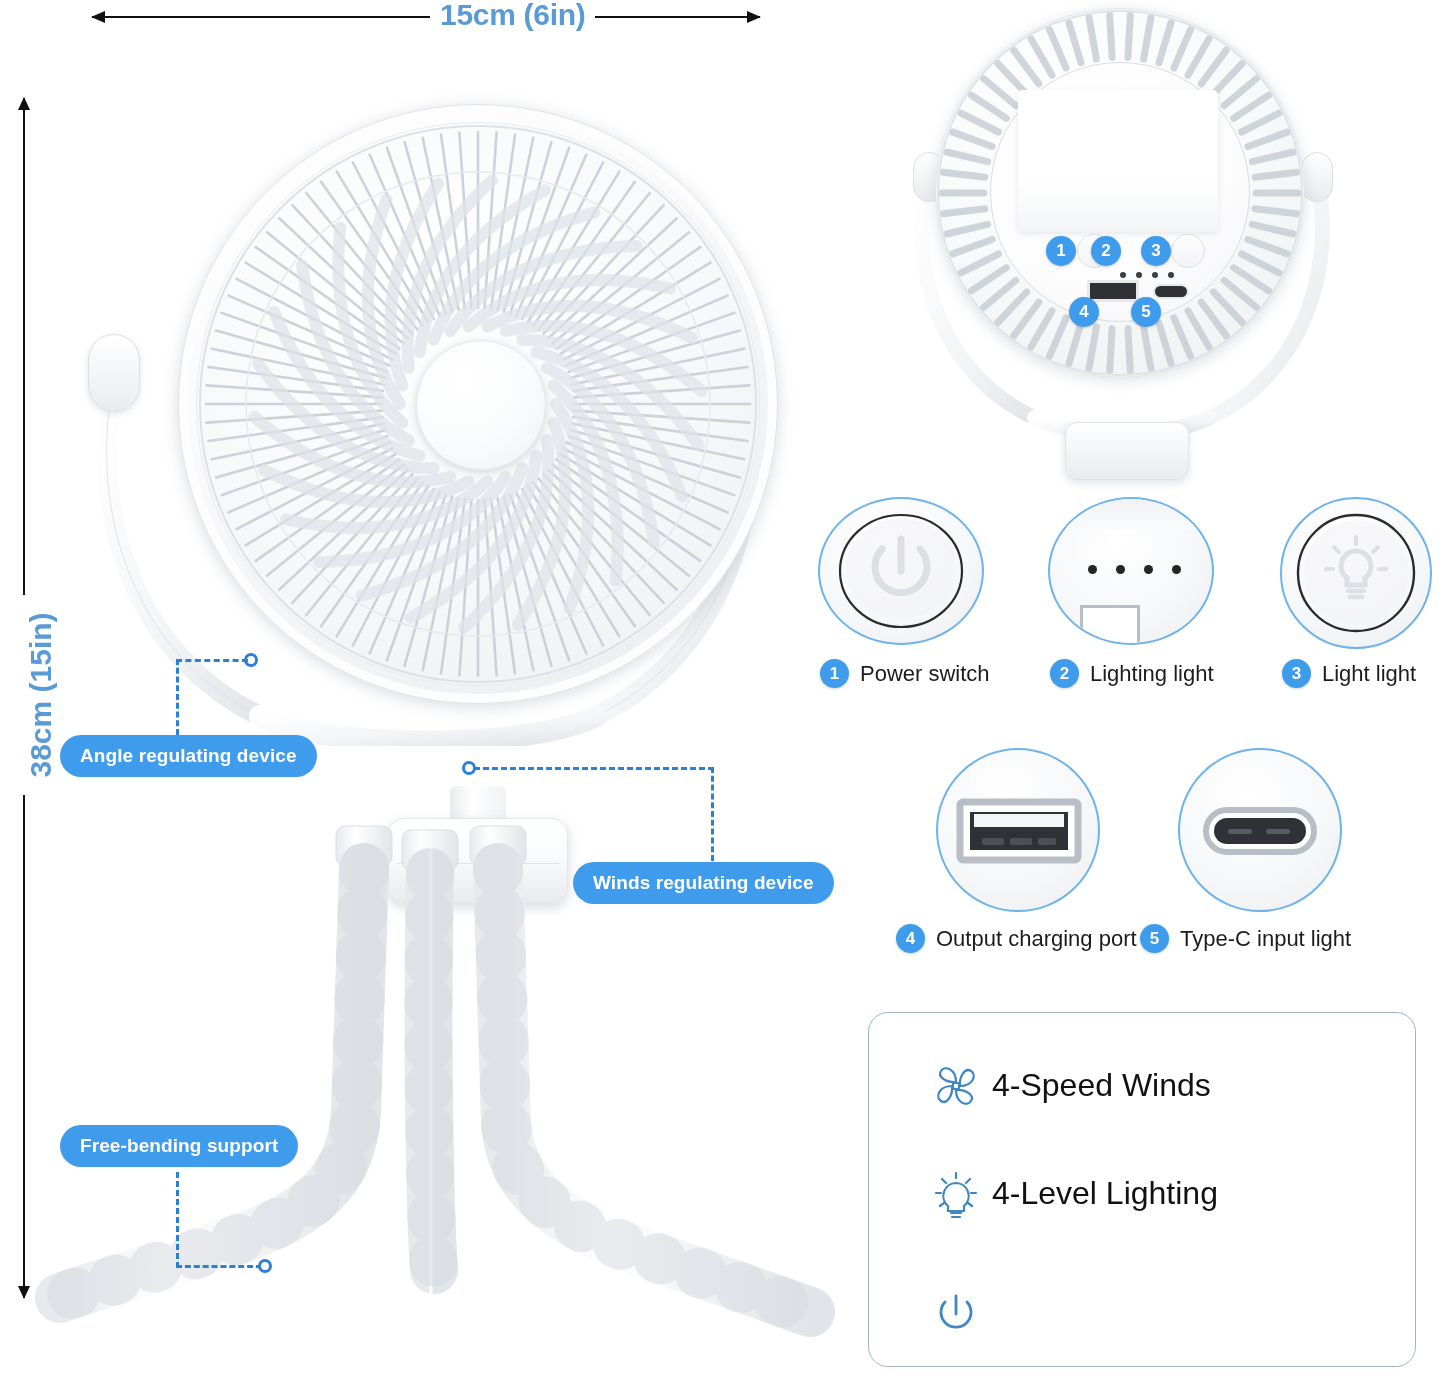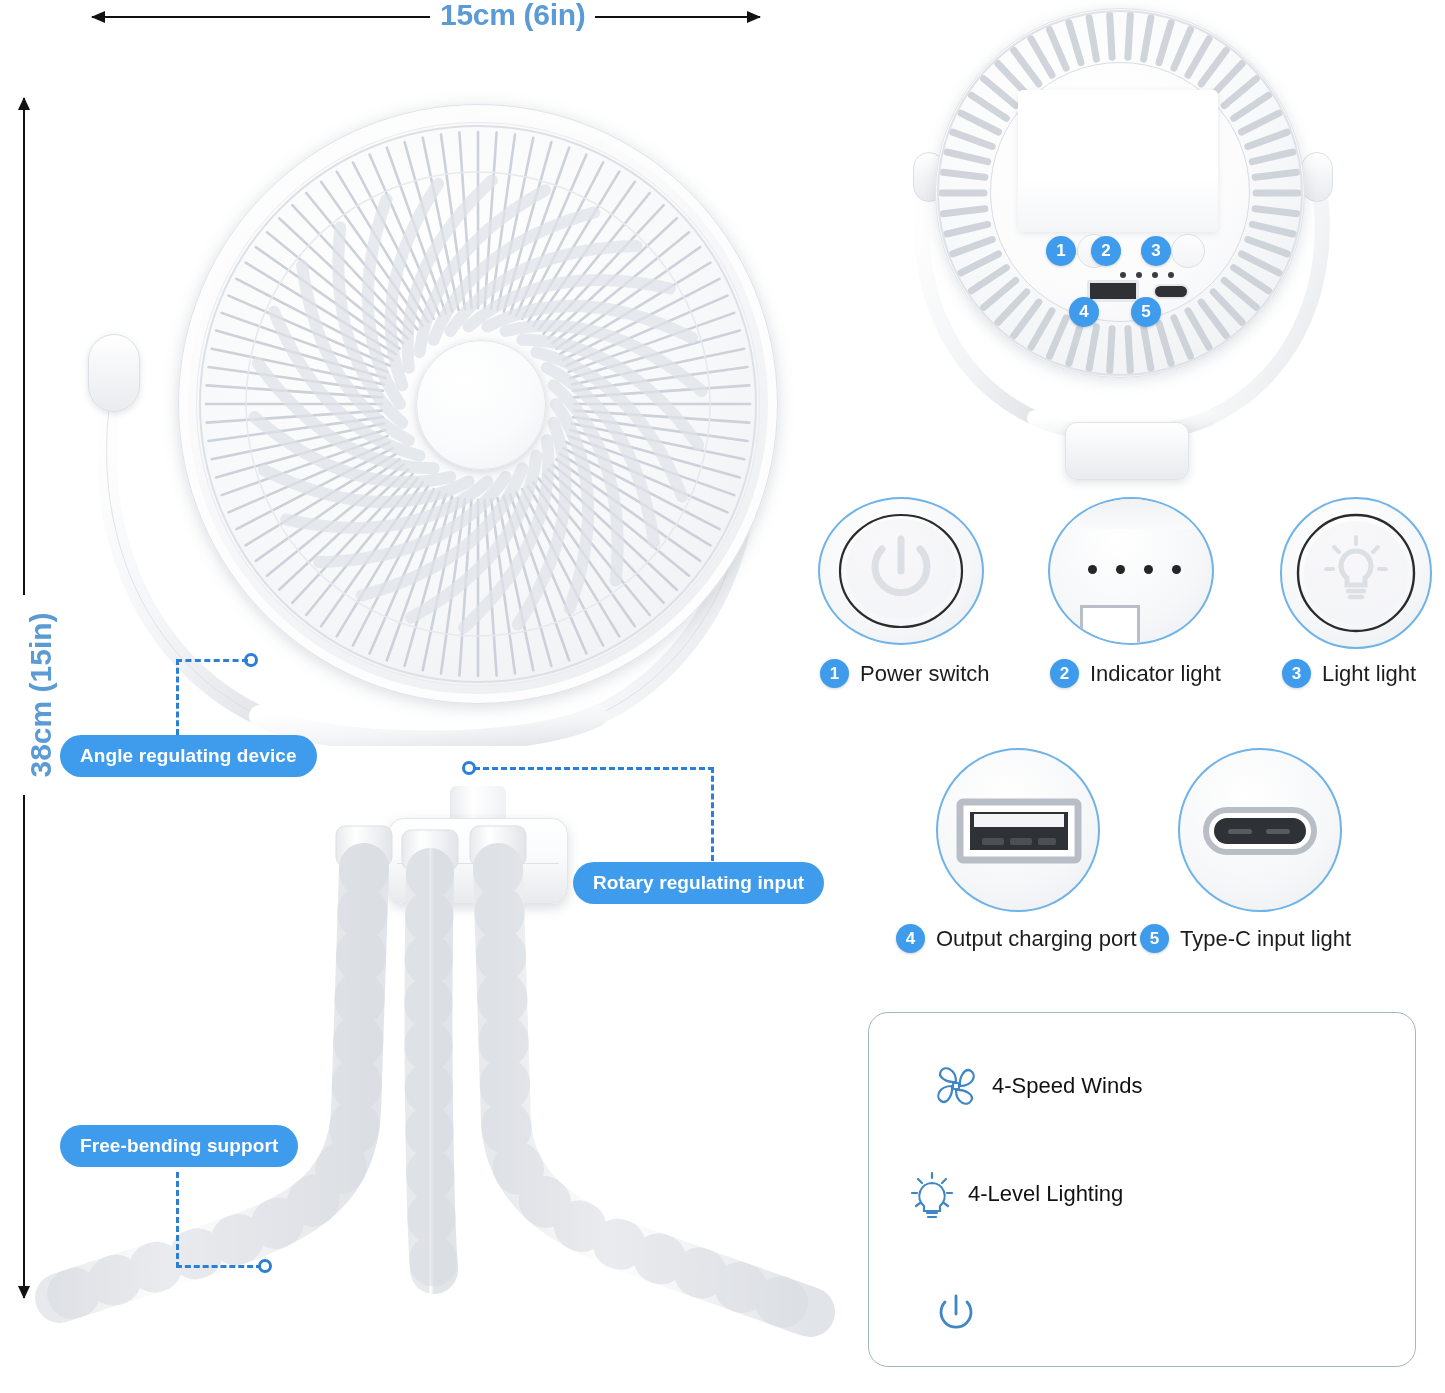--- a/index.html
+++ b/index.html
@@ -114,21 +114,21 @@
   .featbox{
     position:absolute;left:868px;top:1012px;width:548px;height:355px;
     border:1px solid #9fb6c6;border-radius:20px;background:#fff;box-sizing:border-box;
   }
   .featshadow{
     position:absolute;left:876px;top:1020px;width:548px;height:355px;
     border:5px solid #3f9bec;border-radius:22px;box-sizing:border-box;z-index:-1;
   }
   .featrow{position:absolute;display:flex;align-items:center;}
   .featrow .ficon{width:72px;flex:0 0 72px;display:flex;align-items:center;justify-content:center;}
-  .featrow .ftxt{font-size:22px;color:#111;line-height:1.22;font-weight:400;}
+  .featrow .ftxt{font-size:32px;color:#111;line-height:1.22;font-weight:400;}
 </style>
 </head>
 <body>
 
 <div class="dim-h-line">
   <div class="dim-h-label">15cm (6in)</div>
 </div>
 
 <div class="dim-v-line">
   <div class="dim-v-label">38cm (15in)</div>
@@ -319,21 +319,21 @@
 </svg>
 
 <div class="dot-o" style="left:244px;top:653px;"></div>
 <div class="abs dashline" style="left:176px;top:659px;width:72px;border-top:3px dashed #2b7fd4;"></div>
 <div class="abs dashline" style="left:176px;top:659px;height:76px;border-left:3px dashed #2b7fd4;"></div>
 <div class="pill" style="left:60px;top:735px;">Angle regulating device</div>
 
 <div class="dot-o" style="left:462px;top:761px;"></div>
 <div class="abs dashline" style="left:474px;top:767px;width:240px;border-top:3px dashed #2b7fd4;"></div>
 <div class="abs dashline" style="left:711px;top:767px;height:94px;border-left:3px dashed #2b7fd4;"></div>
-<div class="pill" style="left:573px;top:862px;">Rotary regulating input</div>
+<div class="pill" style="left:573px;top:862px;">Winds regulating device</div>
 
 <div class="pill" style="left:60px;top:1125px;">Free-bending support</div>
 <div class="abs dashline" style="left:176px;top:1172px;height:96px;border-left:3px dashed #2b7fd4;"></div>
 <div class="abs dashline" style="left:176px;top:1265px;width:86px;border-top:3px dashed #2b7fd4;"></div>
 <div class="dot-o" style="left:258px;top:1259px;"></div>
 
 <div class="fan-back">
 
   <svg class="abs" style="left:0;top:0;width:440px;height:480px;" viewBox="0 0 440 480">
     <defs>
@@ -456,21 +456,21 @@
   <div class="circ" style="width:166px;height:148px;">
     <div class="abs" style="left:0;top:0;width:166px;height:30px;background:linear-gradient(180deg,#f0f1f3,#fafbfc);"></div>
     <div class="abs" style="left:38px;top:66px;width:9px;height:9px;border-radius:50%;background:#232528;"></div>
     <div class="abs" style="left:66px;top:66px;width:9px;height:9px;border-radius:50%;background:#232528;"></div>
     <div class="abs" style="left:94px;top:66px;width:9px;height:9px;border-radius:50%;background:#232528;"></div>
     <div class="abs" style="left:122px;top:66px;width:9px;height:9px;border-radius:50%;background:#232528;"></div>
     <div class="abs" style="left:30px;top:106px;width:60px;height:42px;background:#fff;border:3px solid #b9bec6;border-bottom:none;box-sizing:border-box;"></div>
   </div>
   <div class="cap" style="left:2px;top:162px;">
     <div class="numbadge">2</div>
-    <div class="txt">Indicator light</div>
+    <div class="txt">Lighting light</div>
   </div>
 </div>
 
 <div class="detail" style="left:1280px;top:497px;width:180px;height:215px;">
   <div class="circ" style="width:152px;height:152px;">
     <svg width="148" height="148" viewBox="0 0 148 148">
       <circle cx="74" cy="74" r="58" fill="none" stroke="#2b2b2b" stroke-width="2.4"></circle>
       <circle cx="74" cy="74" r="52" fill="#f3f4f6" opacity=".6"></circle>
       <path d="M74 52 a15 15 0 0 1 9 27 l0 7 -18 0 0 -7 a15 15 0 0 1 9 -27z" fill="none" stroke="#dcdfe3" stroke-width="5"></path>
       <path d="M66 92 h16 M68 98 h12" stroke="#dcdfe3" stroke-width="4.5" stroke-linecap="round"></path>
@@ -532,21 +532,21 @@
         <path d="M33 29 C46 29 50 18 44 14 C38 10 32 20 33 29z"></path>
         <path d="M29 33 C29 46 40 50 44 44 C48 38 38 32 29 33z"></path>
         <path d="M25 29 C12 29 8 40 14 44 C20 48 26 38 25 29z"></path>
         <rect x="26" y="26" width="6" height="6" rx="1"></rect>
       </g>
     </svg>
   </div>
   <div class="ftxt">4-Speed Winds</div>
 </div>
 
-<div class="featrow" style="left:896px;top:1156px;width:460px;height:76px;">
+<div class="featrow" style="left:920px;top:1156px;width:460px;height:76px;">
   <div class="ficon">
     <svg width="58" height="58" viewBox="0 0 58 58">
       <g fill="none" stroke="#3f86c4" stroke-width="2.2" stroke-linecap="round">
         <path d="M29 18 a13 13 0 0 1 8 23 l0 5 -16 0 0 -5 a13 13 0 0 1 8 -23z"></path>
         <path d="M24 48 h10 M25 52 h8"></path>
         <path d="M29 8 v5 M15 14 l4 4 M43 14 l-4 4 M9 28 h5 M49 28 h-5 M13 41 l4 -3 M45 41 l-4 -3"></path>
       </g>
     </svg>
   </div>
   <div class="ftxt">4-Level Lighting</div>

